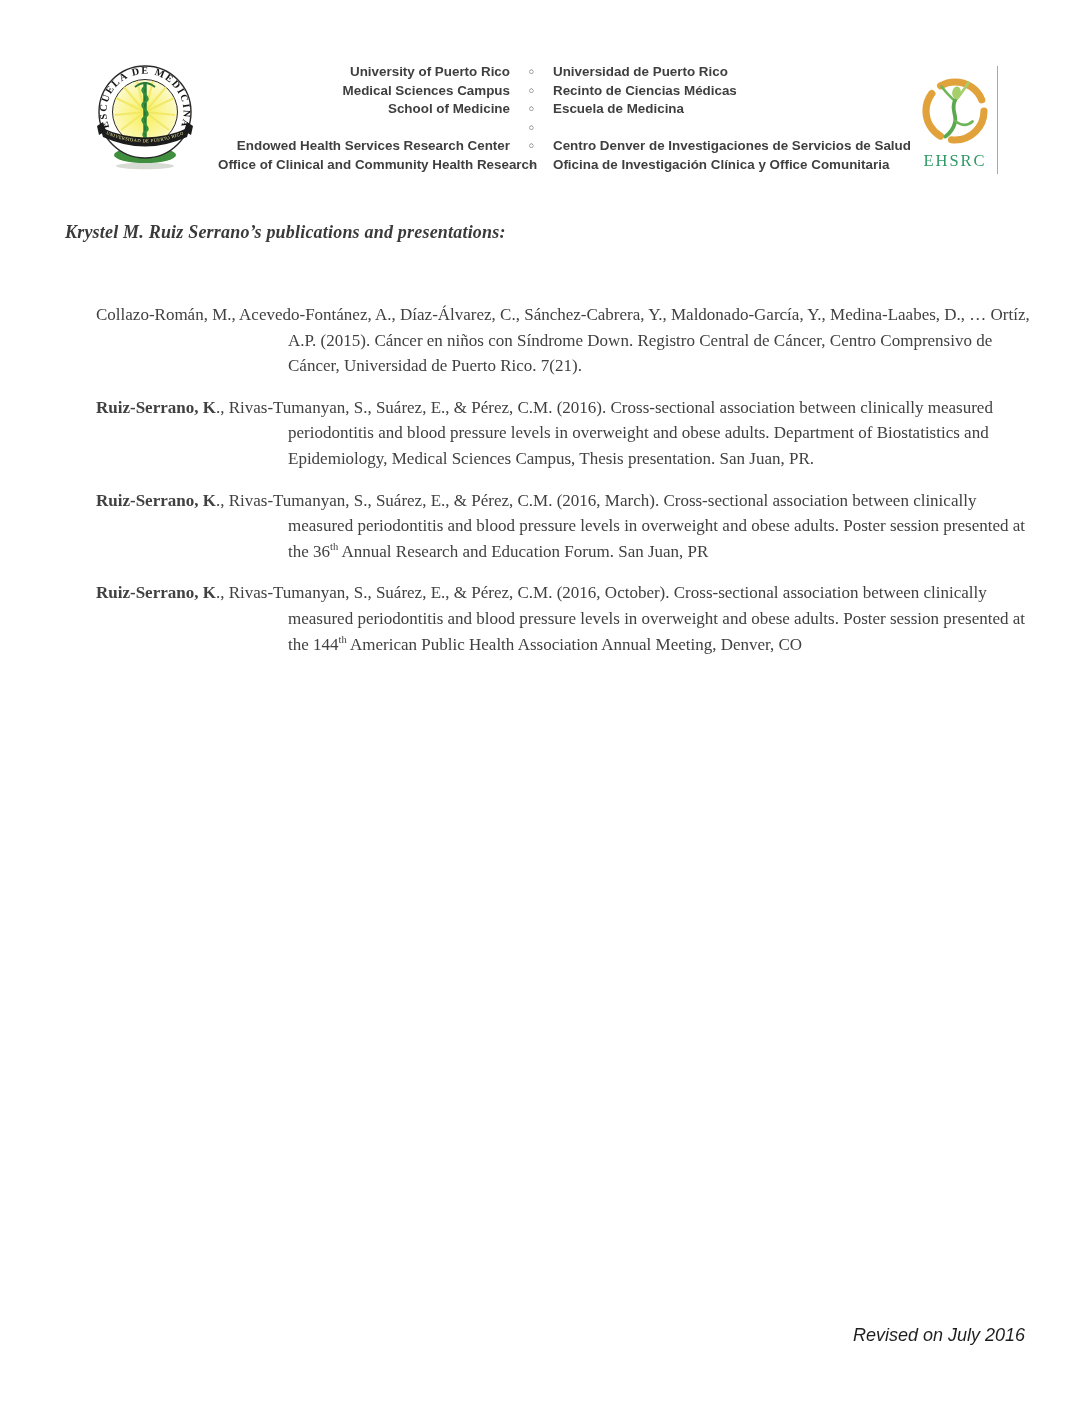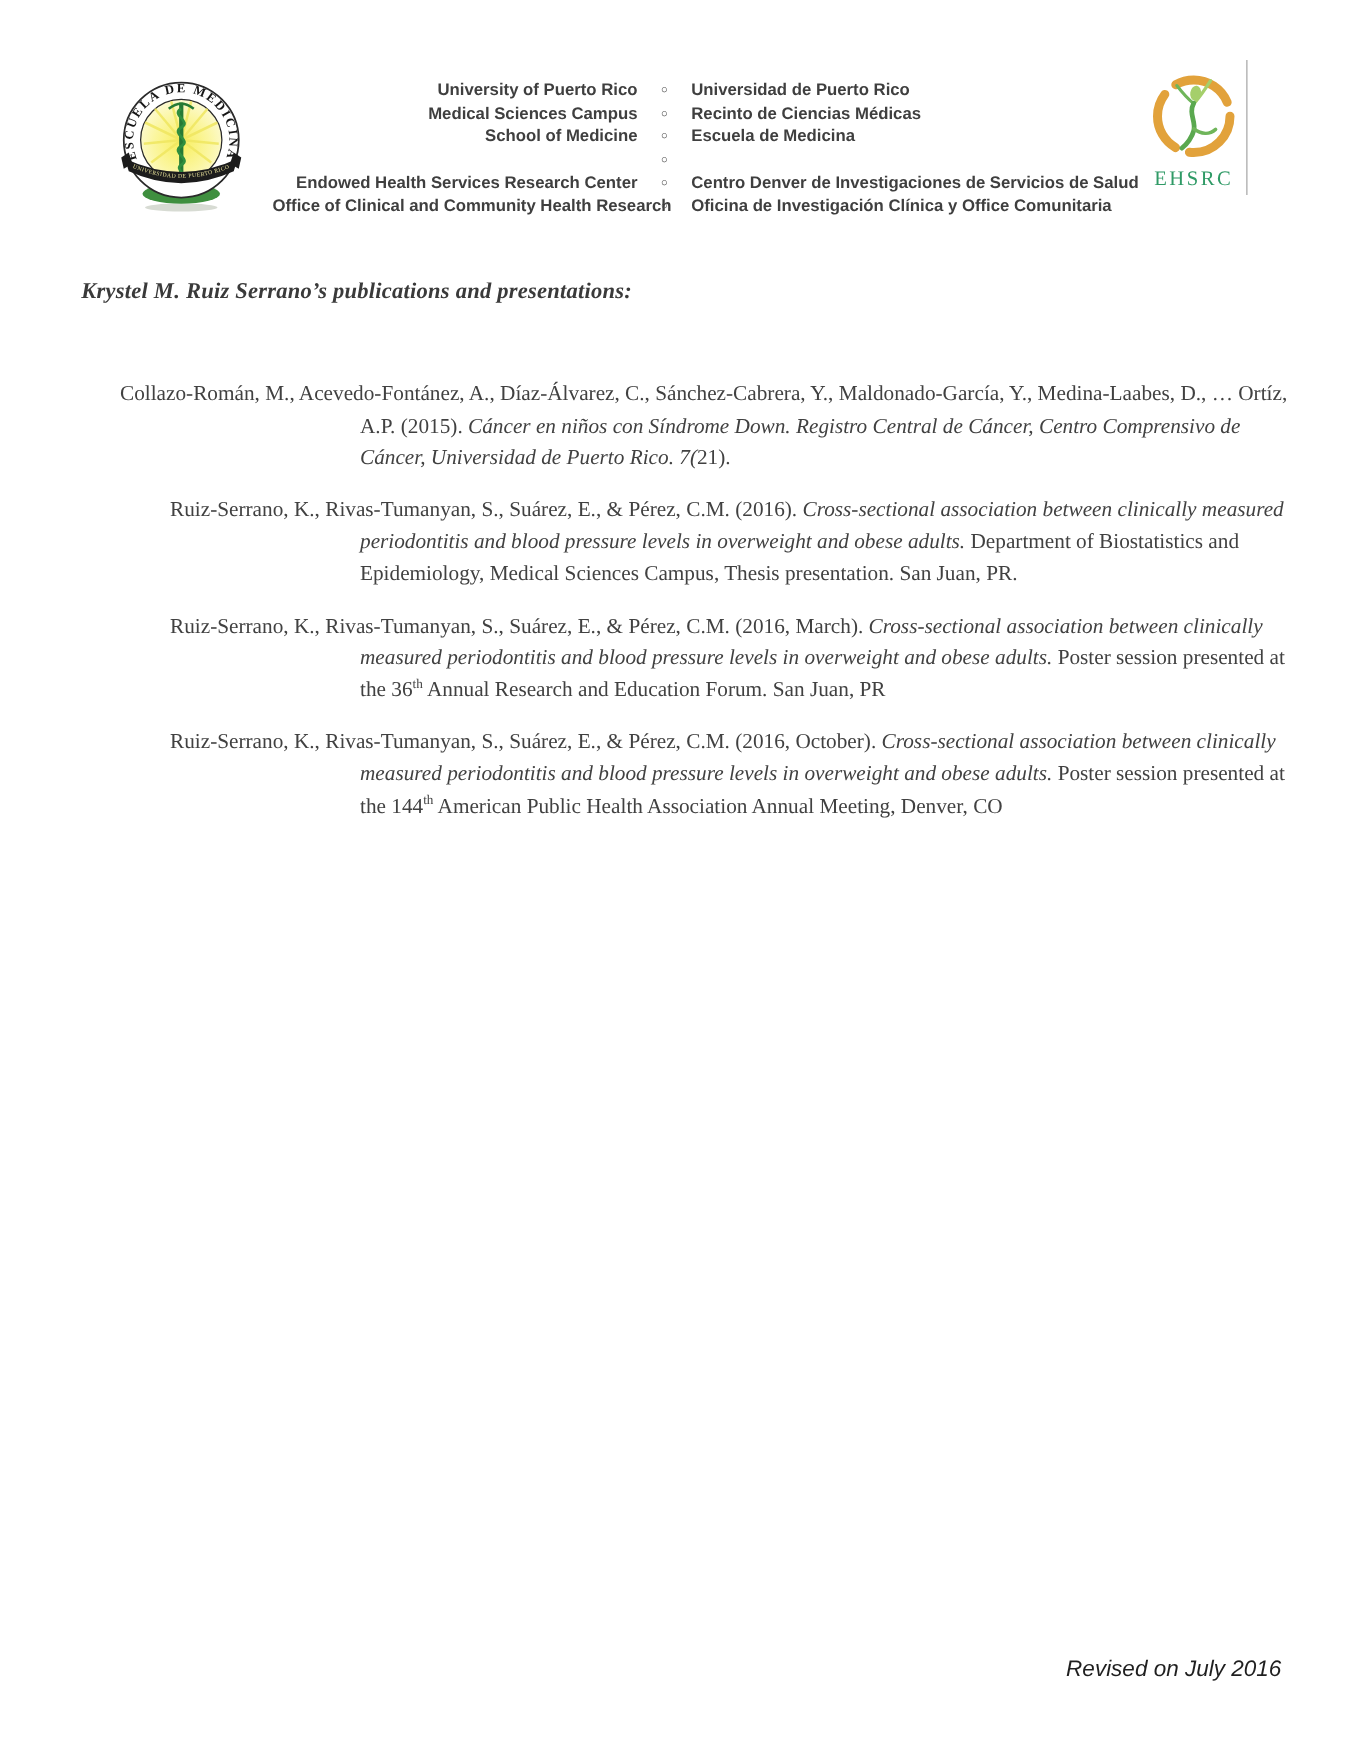--- a/index.html
+++ b/index.html
@@ -13,21 +13,21 @@
   }
   html,body{margin:0;padding:0;background:#e9e9e9;}
   .page{
     position:relative; width:1088px; height:1408px; background:#ffffff;
     margin:0 auto; overflow:hidden;
     font-family:"Liberation Sans",sans-serif;
   }
   
   .logo-left{position:absolute; left:89px; top:60px; width:112px; height:112px;}
   .logo-right{
-    position:absolute; left:913px; top:48px; width:84px; height:108px;
+    position:absolute; left:913px; top:66px; width:84px; height:108px;
     border-right:1px solid var(--logo-border);
   }
   .header-columns{
     position:absolute; left:218px; top:63px; display:flex;
     color:var(--header-text); font-size:13.4px;font-weight:bold;
   }
   .hcol{display:flex; flex-direction:column;}
   .col-en{width:292px; text-align:right;}
   .col-dots{width:43px; text-align:center; color:var(--bullet);
             font-family:"DejaVu Sans",sans-serif; font-size:11.5px;}
@@ -41,22 +41,22 @@
   }
   
   .citations{
     position:absolute; left:96px; top:302px; width:934px;
     font-family:"Liberation Serif",serif; font-size:17px; color:var(--body-text);
   }
   .citation{
     margin:0 0 16px 0; padding-left:192px; text-indent:-192px; line-height:25.6px;
   }
   .seg-plain{font-style:normal; font-weight:normal;}
-  .seg-bold{font-weight:normal;margin-left:40px;}
-  .seg-italic{font-style:italic;}
+  .seg-bold{font-weight:bold;}
+  .seg-italic{}
   .seg-sup{vertical-align:super; font-size:0.62em; line-height:0;}
   
   .footer{
     position:absolute; right:63px; top:1325px; font-style:italic;
     font-size:18px; color:var(--footer-text);
   }
   svg text{user-select:none;}
 </style>
 </head>
 <body>

